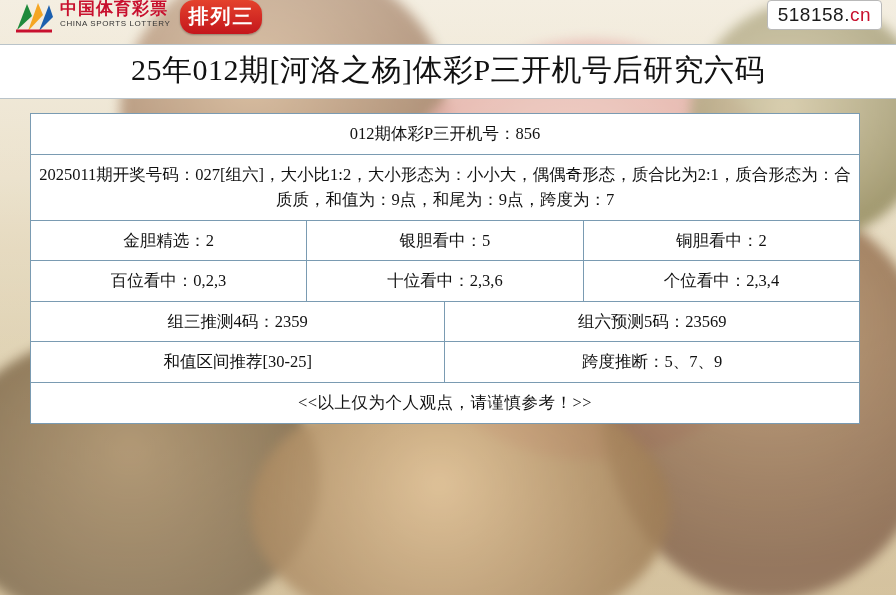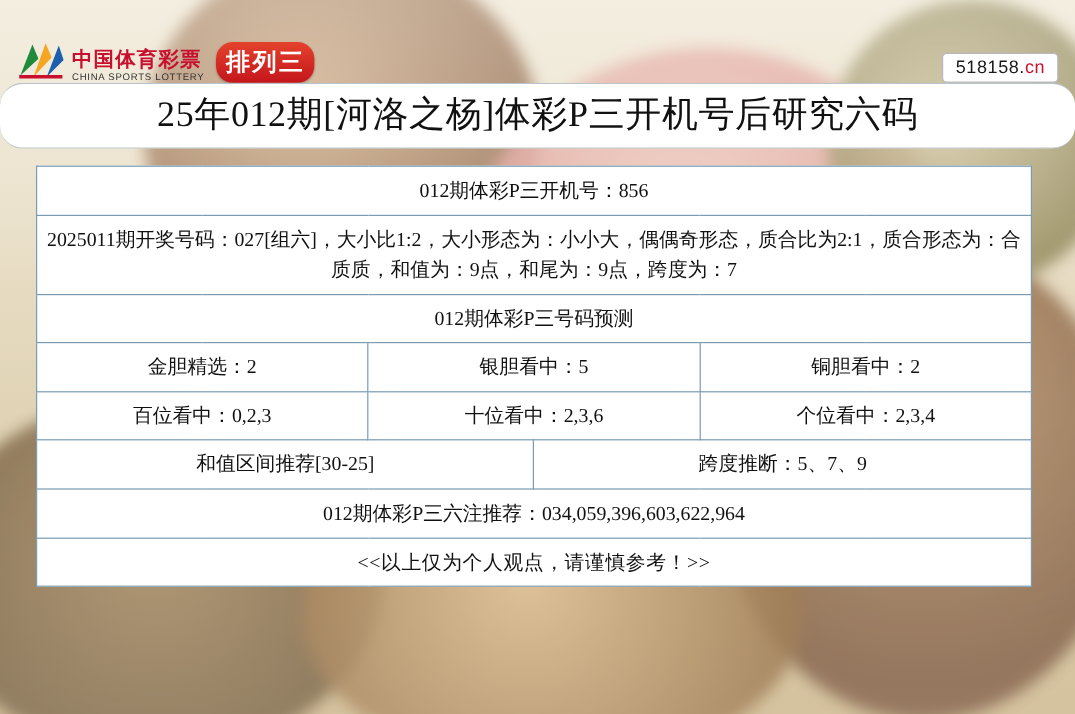--- a/index.html
+++ b/index.html
@@ -42,23 +42,23 @@
   .bg-veil {
     position: absolute;
     inset: 0;
     background: linear-gradient(180deg, rgba(255,255,255,.30), rgba(255,255,255,.10) 40%, rgba(255,255,255,.22));
   }
 
   
   .header {
     position: relative;
     z-index: 2;
-    height: 69px;
+    height: 44px;
     display: flex;
-    align-items: flex-end;
+    align-items: flex-start;
     padding: 0 14px;
   }
   .logo-mark {
     width: 40px;
     height: 36px;
     position: relative;
     flex: 0 0 auto;
     margin-right: 6px;
   }
   .logo-mark svg { display: block; }
@@ -94,36 +94,35 @@
     letter-spacing: 2px;
     box-shadow: 0 1px 2px rgba(0,0,0,.3);
   }
   .site-tag {
     margin-left: auto;
     background: #ffffff;
     border: 1px solid #b9b9b9;
     border-radius: 4px;
     padding: 3px 10px;
     font-family: "Liberation Sans", sans-serif;
-    font-size: 15px;
+    font-size: 19px;
     color: #1a1a1a;
     letter-spacing: .5px;
   }
   .site-tag .tld { color: #c8102e; }
 
   
   .title-bar {
     position: relative;
     z-index: 2;
     background: #ffffff;
     border-top: 1px solid #b9c3c9;
     border-bottom: 1px solid #b9c3c9;
     text-align: center;
     padding: 5px 0 7px;
-    border-radius: 19px;
   }
   .title-bar h1 {
     margin: 0;
     font-size: 30px;
     font-weight: normal;
     color: #111;
     letter-spacing: .5px;
   }
 
   
@@ -203,37 +202,35 @@
         <col style="width:16.7%">
     </colgroup>
     <tbody>
       <tr>
         <td colspan="6">012期体彩P三开机号：856</td>
       </tr>
       <tr>
         <td colspan="6" class="left">2025011期开奖号码：027[组六]，大小比1:2，大小形态为：小小大，偶偶奇形态，质合比为2:1，质合形态为：合质质，和值为：9点，和尾为：9点，跨度为：7</td>
       </tr>
       <tr>
-        <td colspan="6">012期体彩P三号码预测</td>
-      </tr>
-      <tr>
         <td colspan="2">金胆精选：2</td>
         <td colspan="2">银胆看中：5</td>
         <td colspan="2">铜胆看中：2</td>
       </tr>
       <tr>
         <td colspan="2">百位看中：0,2,3</td>
         <td colspan="2">十位看中：2,3,6</td>
         <td colspan="2">个位看中：2,3,4</td>
       </tr>
       <tr>
+        <td colspan="3">组三推测4码：2359</td>
+        <td colspan="3">组六预测5码：23569</td>
+      </tr>
+      <tr>
         <td colspan="3">和值区间推荐[30-25]</td>
         <td colspan="3">跨度推断：5、7、9</td>
       </tr>
       <tr>
-        <td colspan="6">012期体彩P三六注推荐：034,059,396,603,622,964</td>
-      </tr>
-      <tr>
         <td colspan="6" class="note">&lt;&lt;以上仅为个人观点，请谨慎参考！&gt;&gt;</td>
       </tr>
     </tbody>
   </table>
 </div>
 
 </body></html>

